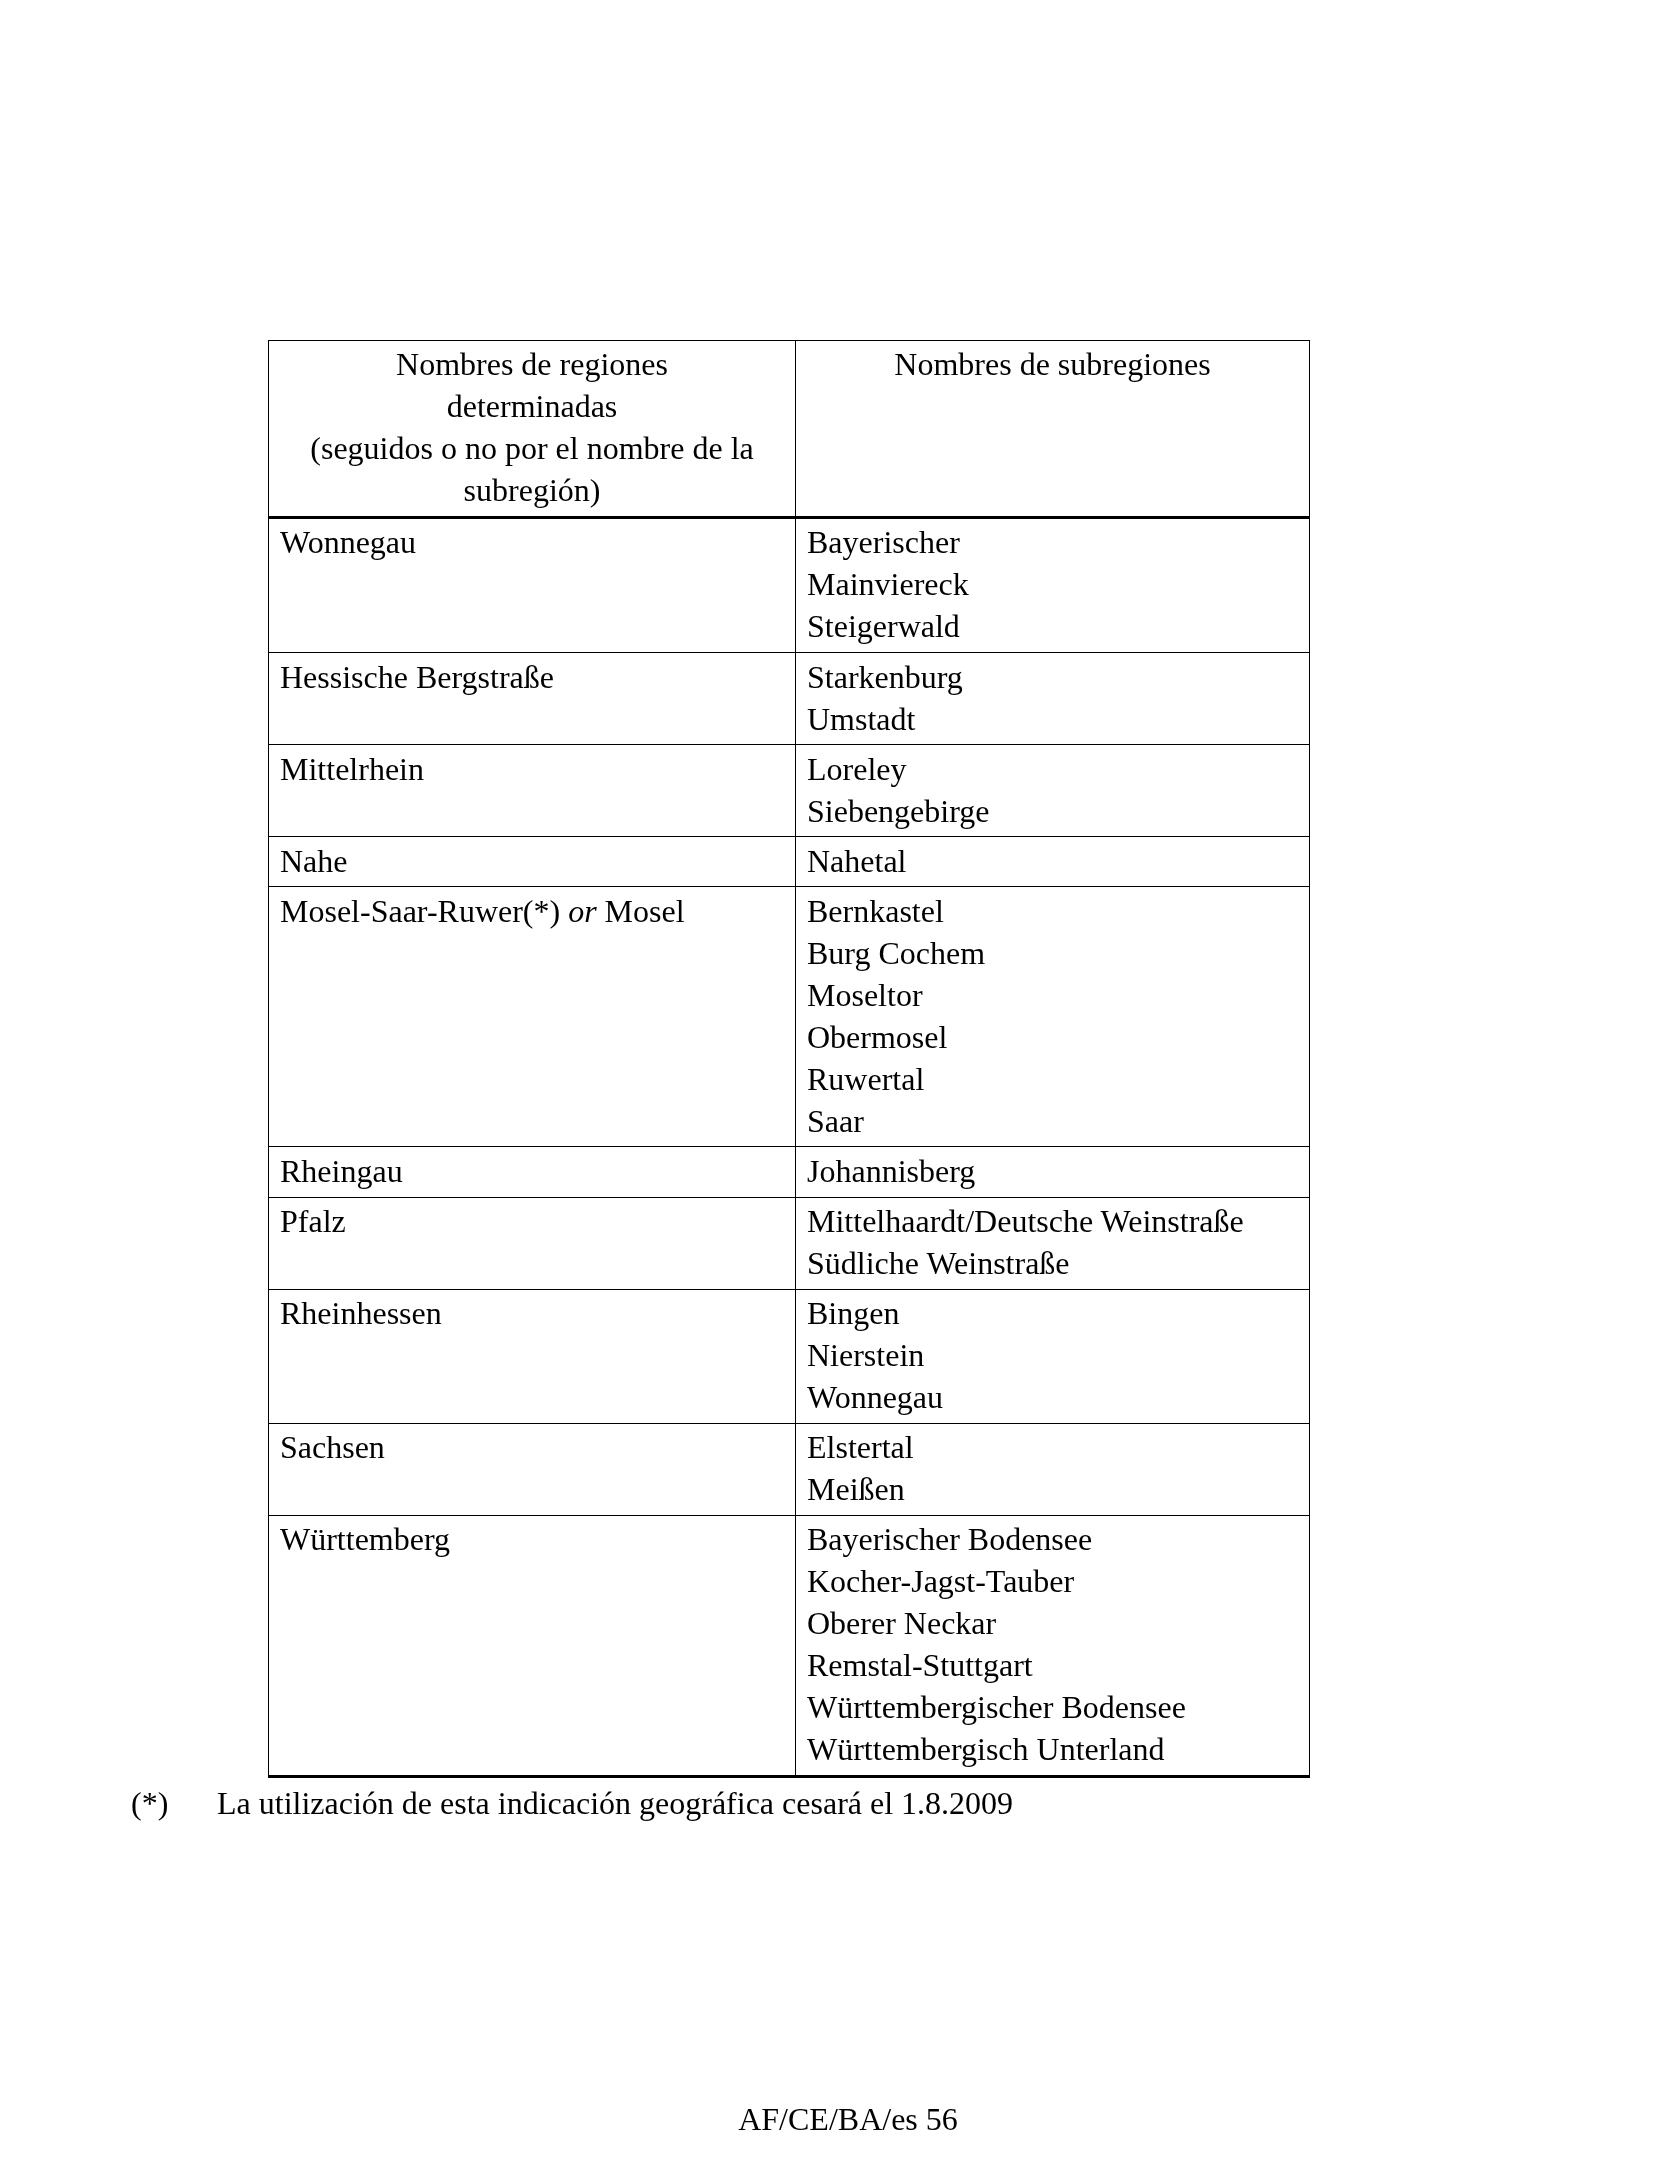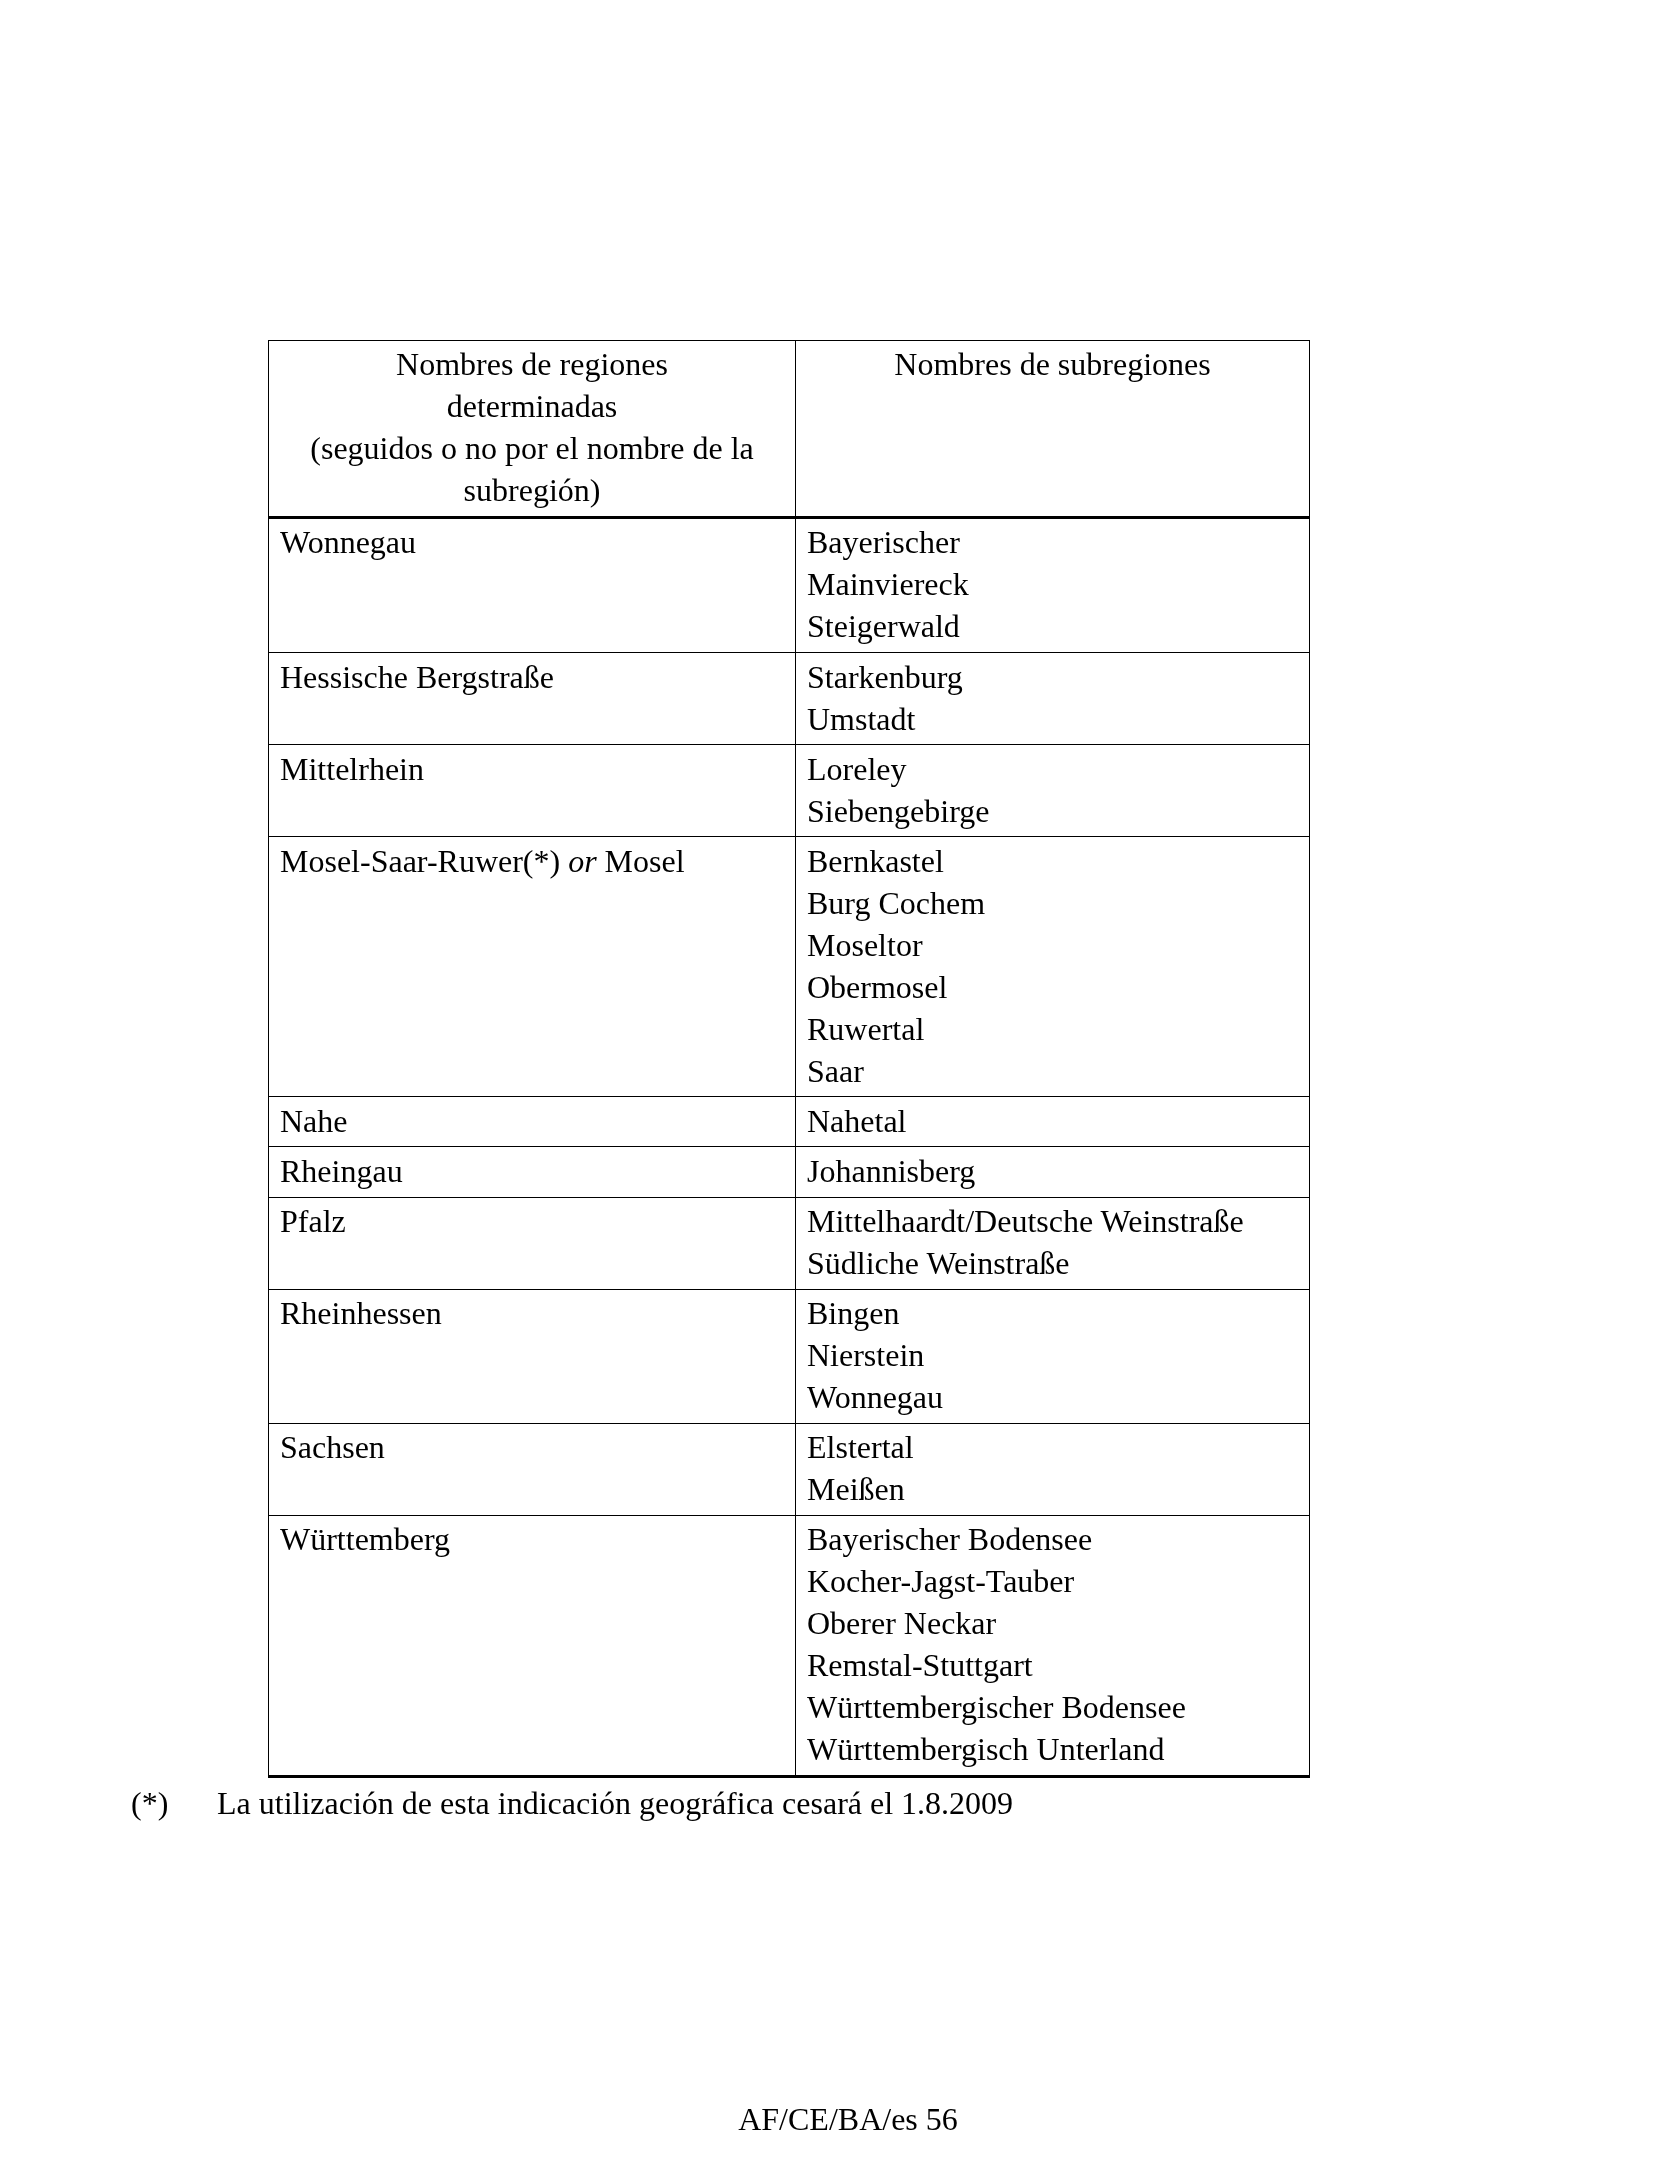--- a/index.html
+++ b/index.html
@@ -105,34 +105,34 @@
           </td>
         </tr>
         <tr>
           <td class="region-cell"><span>Mittelrhein</span></td>
           <td class="subregion-cell">
             <div>Loreley</div>
             <div>Siebengebirge</div>
           </td>
         </tr>
         <tr>
+          <td class="region-cell"><span>Nahe</span></td>
+          <td class="subregion-cell">
+            <div>Nahetal</div>
+          </td>
+        </tr>
+        <tr>
           <td class="region-cell"><span>Mosel-Saar-Ruwer(*) </span><em>or</em><span> Mosel</span></td>
           <td class="subregion-cell">
             <div>Bernkastel</div>
             <div>Burg Cochem</div>
             <div>Moseltor</div>
             <div>Obermosel</div>
             <div>Ruwertal</div>
             <div>Saar</div>
-          </td>
-        </tr>
-        <tr>
-          <td class="region-cell"><span>Nahe</span></td>
-          <td class="subregion-cell">
-            <div>Nahetal</div>
           </td>
         </tr>
         <tr>
           <td class="region-cell"><span>Rheingau</span></td>
           <td class="subregion-cell">
             <div>Johannisberg</div>
           </td>
         </tr>
         <tr>
           <td class="region-cell"><span>Pfalz</span></td>

